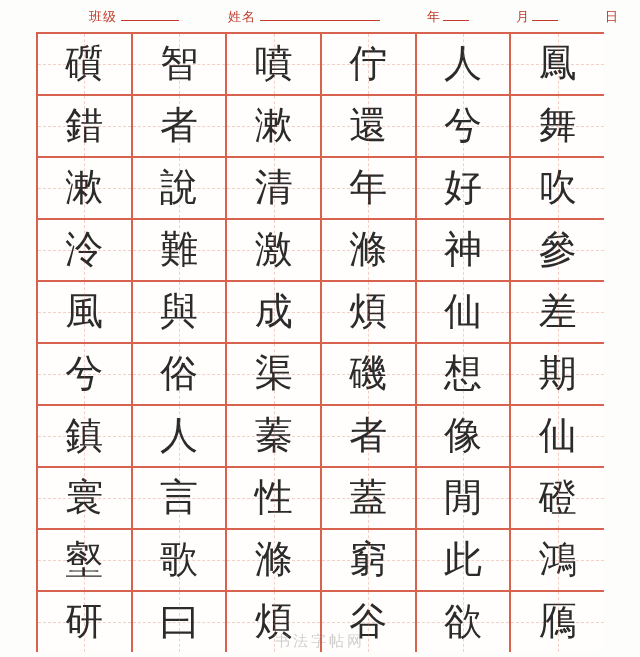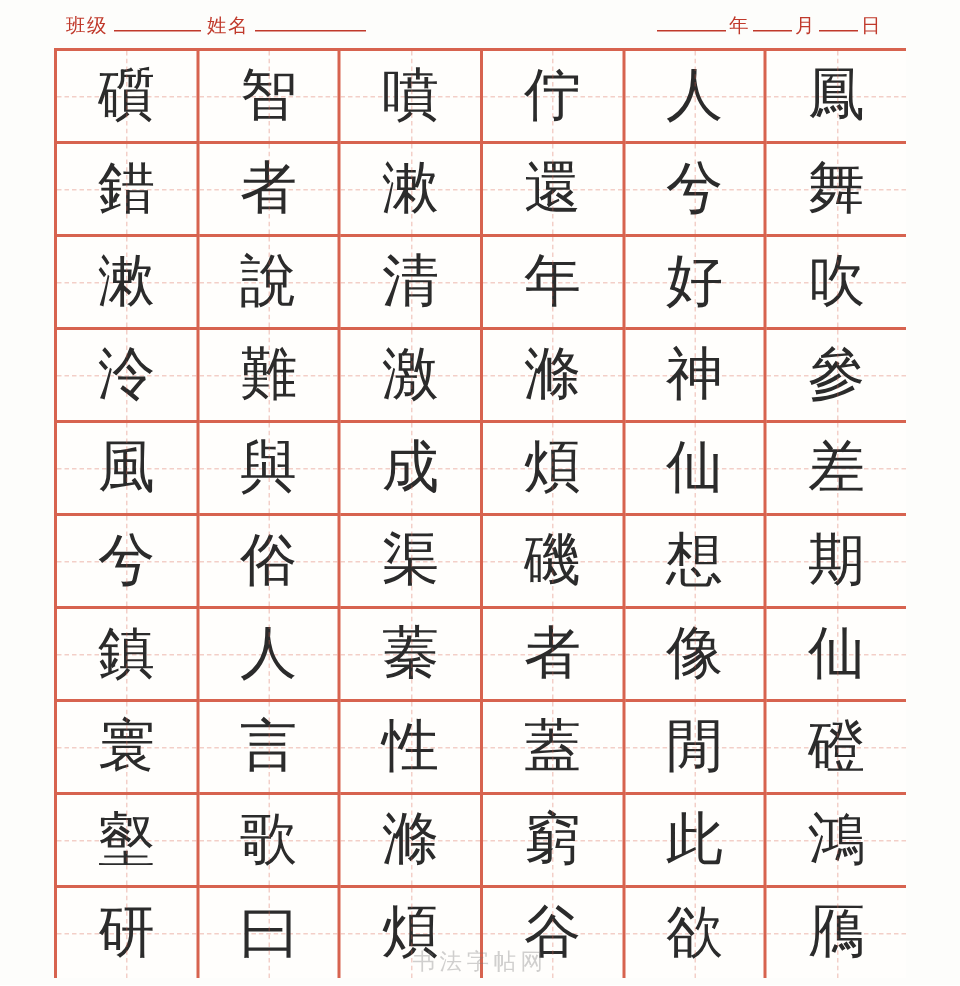--- a/index.html
+++ b/index.html
@@ -44,20 +44,21 @@
     align-items: baseline;
     margin-left: auto;
     margin-right: 52px;
     gap: 2px;
   }
   .hdr-label {
     color: #c0392b;
     font-size: 13px;
     letter-spacing: 1px;
     white-space: nowrap;
+    margin-left: 45px;
   }
   .hdr-rule {
     display: inline-block;
     border-bottom: 1px solid #c0392b;
     height: 0;
   }
   .rule-w1 { width: 58px; }
   .rule-w2 { width: 74px; }
   .rule-w3 { width: 46px; }
   .rule-w4 { width: 26px; }

